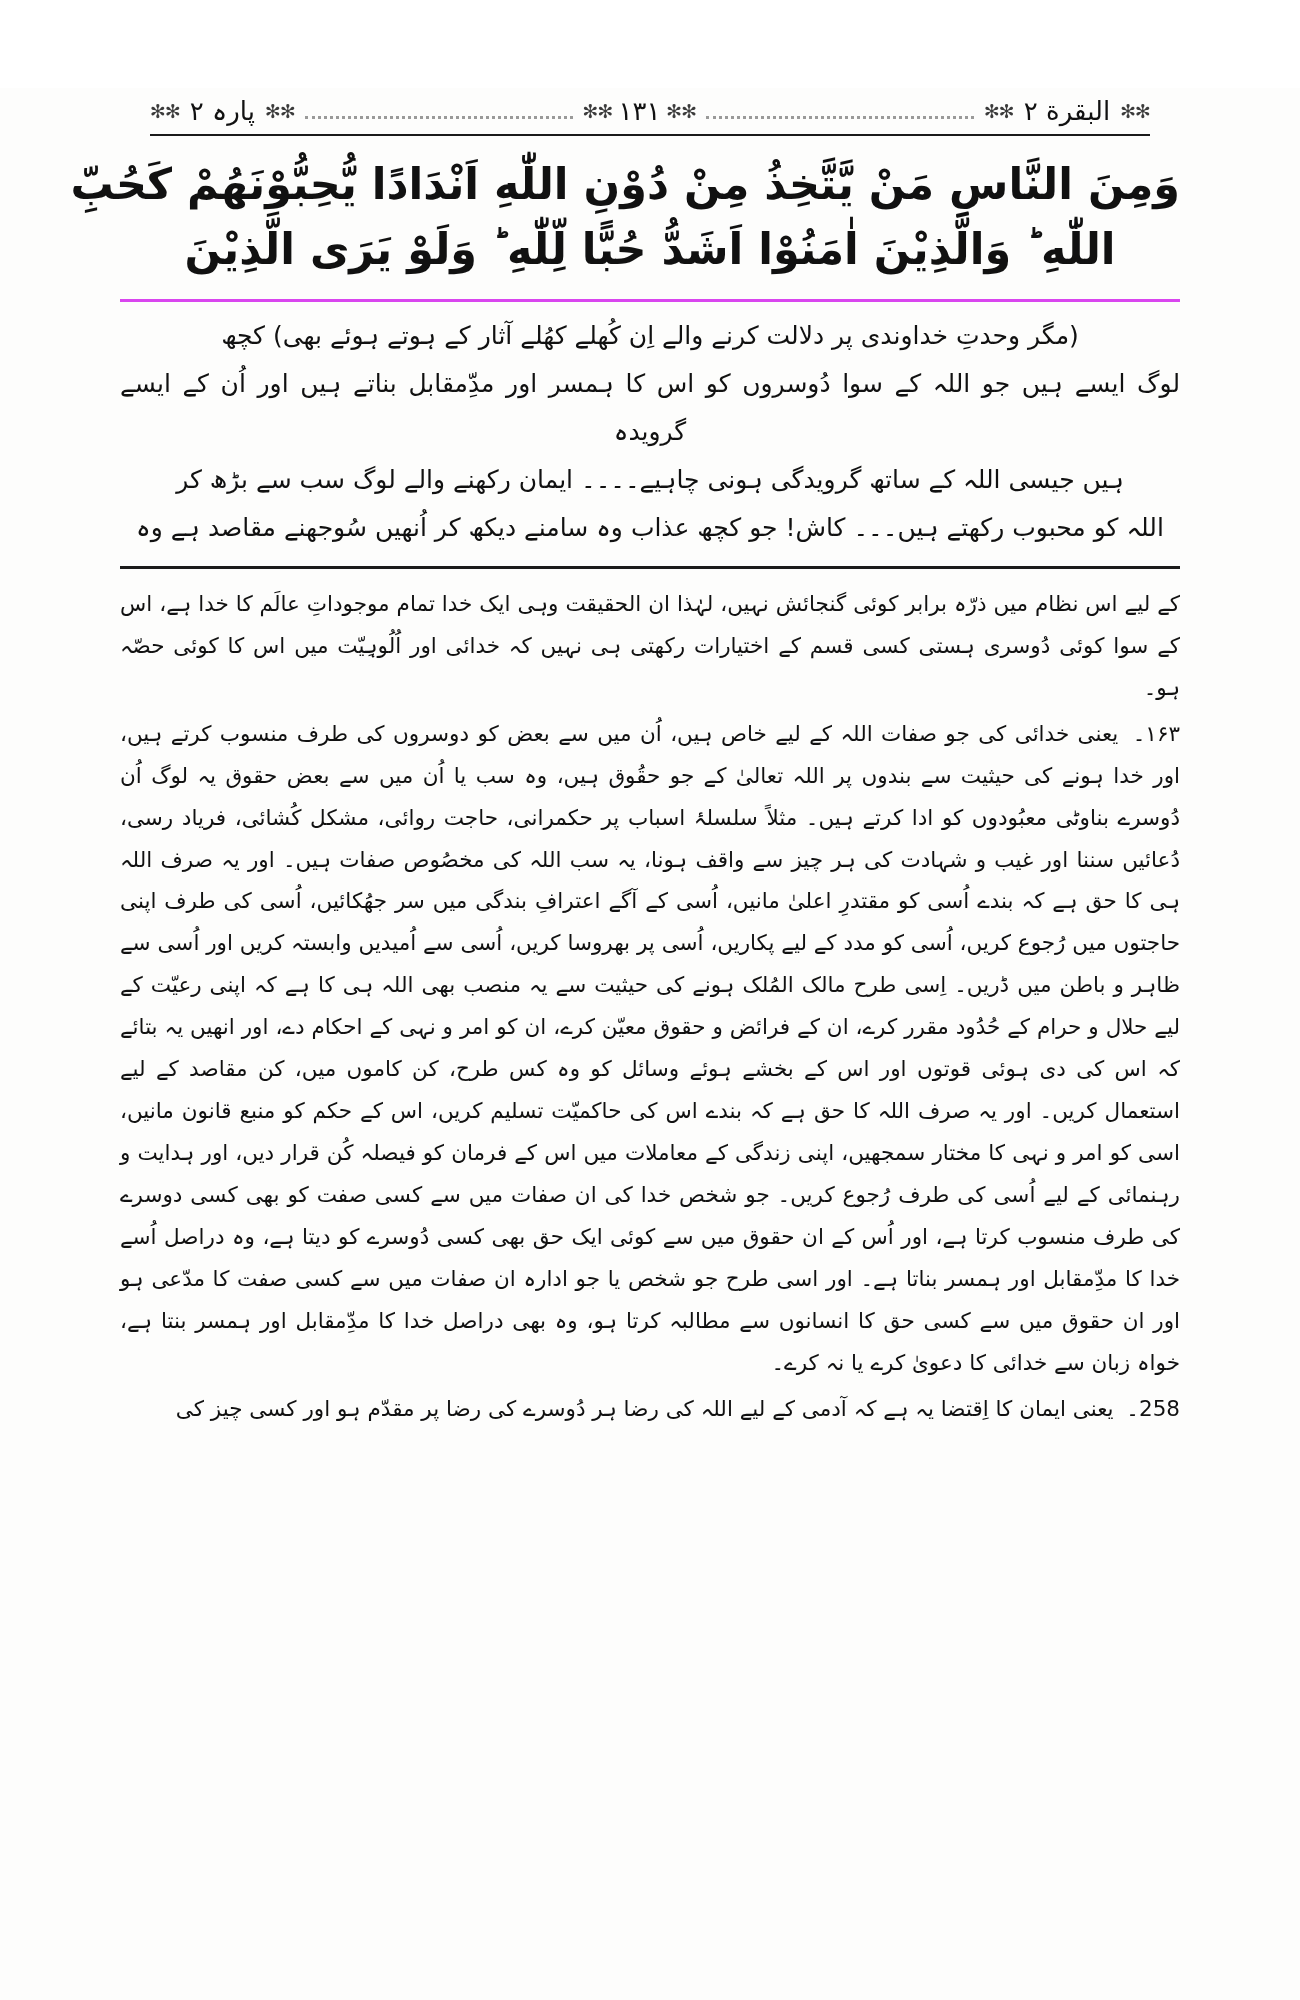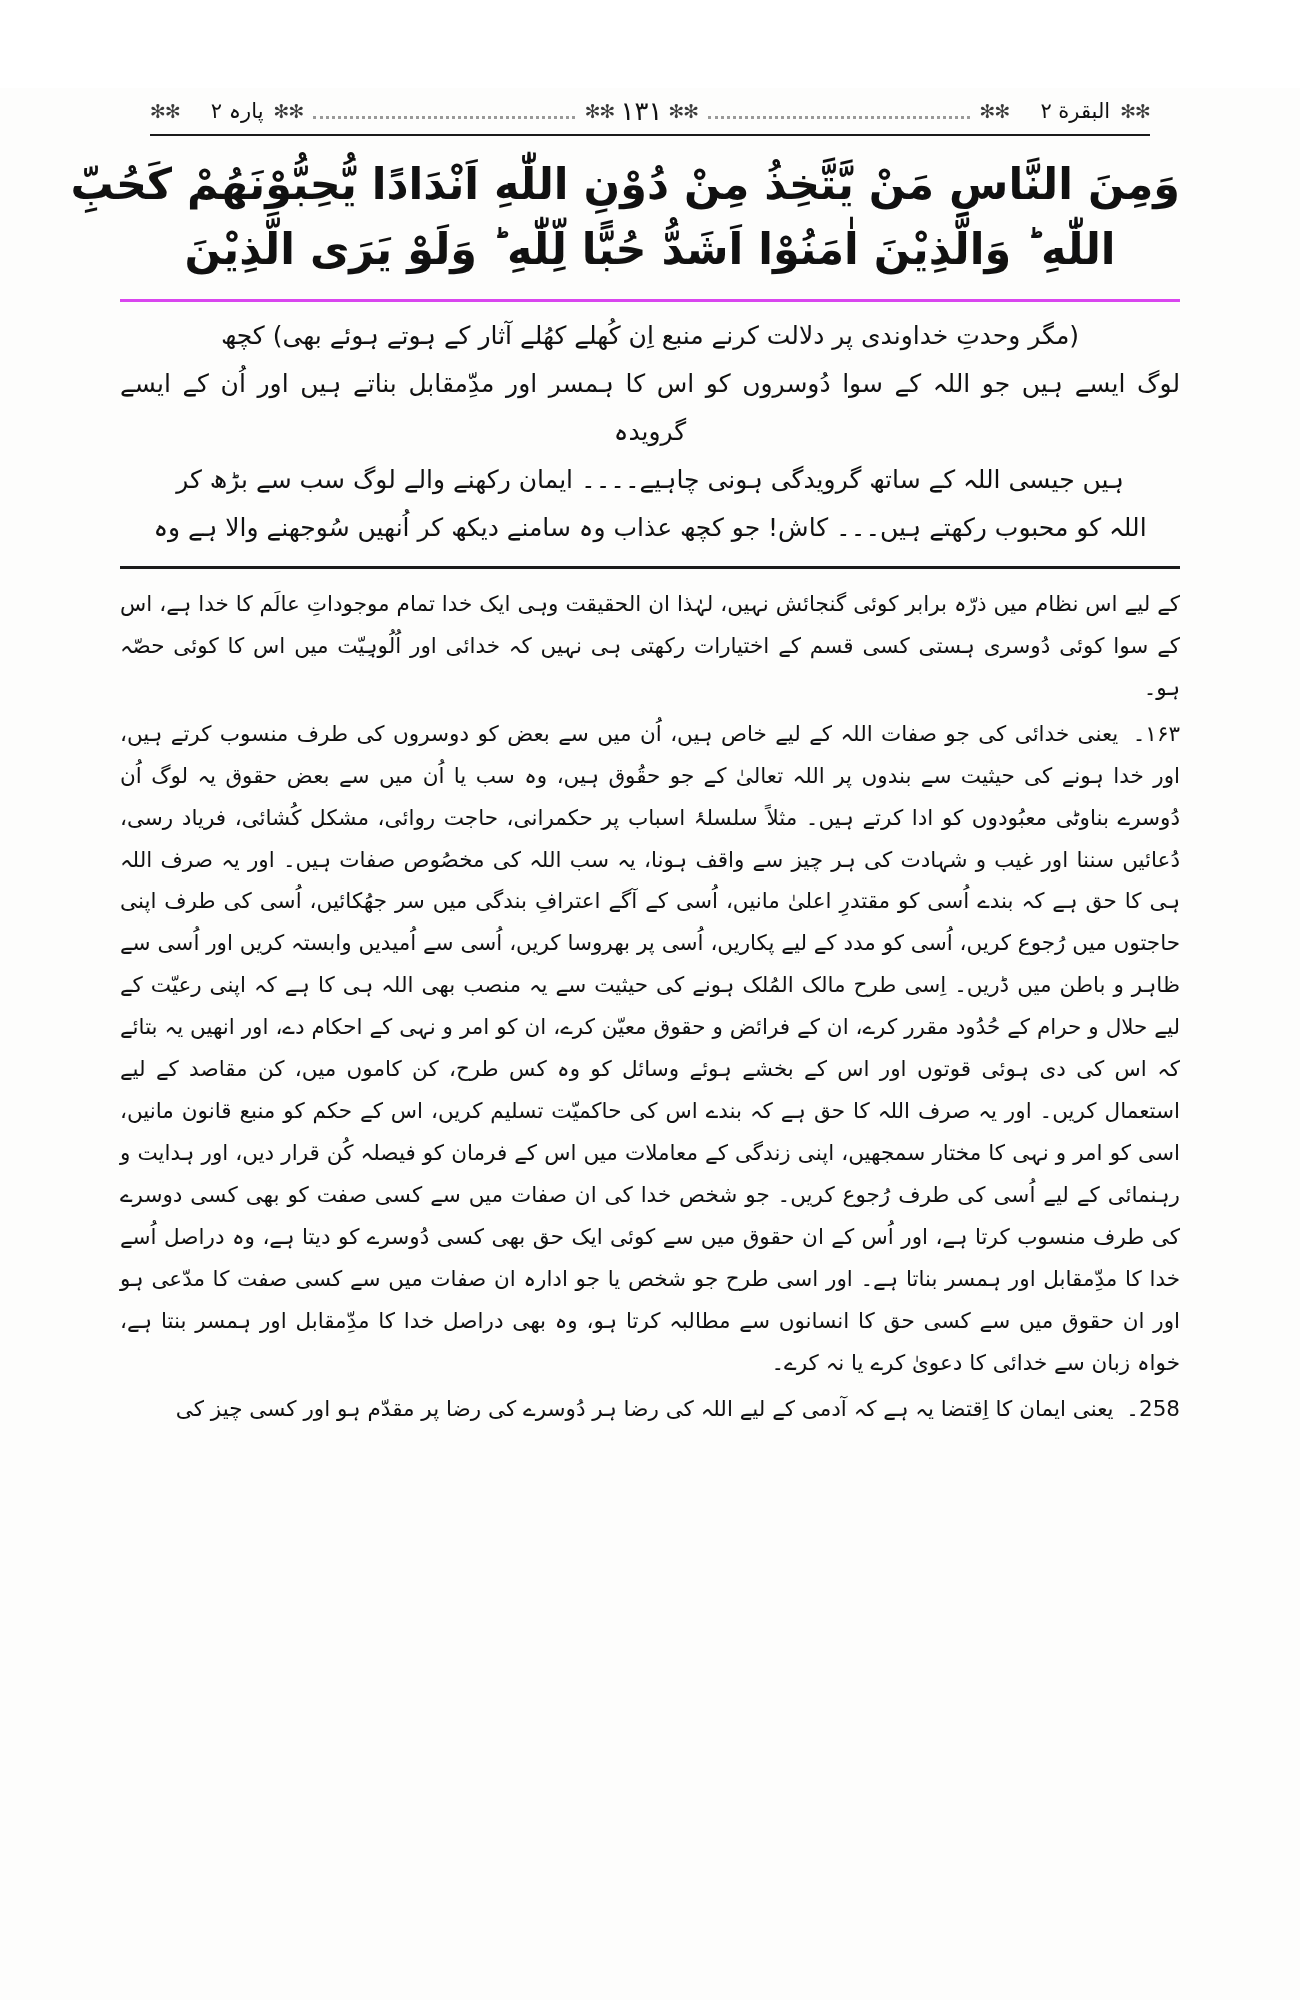--- a/index.html
+++ b/index.html
@@ -40,23 +40,22 @@
     line-height: 1;
     white-space: nowrap;
   }
   .orn {
     font-size: 19px;
     letter-spacing: -1px;
     color: #1a1a1a;
     opacity: .85;
   }
   .hdr-text {
-    font-size: 21px;
+    font-size: 26px;
     padding: 0 4px;
-    margin-left: 21px;
   }
   .hdr-center {
     font-size: 26px;
     letter-spacing: 1px;
   }
   .hdr-rule {
     position: absolute;
     left: 0; right: 0;
     bottom: -2px;
     border-bottom: 2px solid #1b1b1b;
@@ -151,26 +150,26 @@
 
     <div class="hdr-rule"></div>
   </div>
 
   <div class="ayah">
     <div class="ayah-line">وَمِنَ النَّاسِ مَنْ يَّتَّخِذُ مِنْ دُوْنِ اللّٰهِ اَنْدَادًا يُّحِبُّوْنَهُمْ كَحُبِّ</div>
     <div class="ayah-line second">اللّٰهِ ؕ وَالَّذِيْنَ اٰمَنُوْا اَشَدُّ حُبًّا لِّلّٰهِ ؕ وَلَوْ يَرَى الَّذِيْنَ</div>
   </div>
 
   <div class="translation">
-    <div class="tr-line">(مگر وحدتِ خداوندی پر دلالت کرنے منبع اِن کُھلے کھُلے آثار کے ہوتے ہوئے بھی) کچھ</div>
+    <div class="tr-line">(مگر وحدتِ خداوندی پر دلالت کرنے والے اِن کُھلے کھُلے آثار کے ہوتے ہوئے بھی) کچھ</div>
     <div class="tr-line">
       <span>لوگ ایسے ہیں جو اللہ کے سوا دُوسروں کو اس کا ہمسر اور مدِّمقابل بناتے ہیں اور اُن کے ایسے گرویدہ</span>
     </div>
     <div class="tr-line">ہیں جیسی اللہ کے ساتھ گرویدگی ہونی چاہیے۔۔۔۔  ایمان رکھنے والے لوگ سب سے بڑھ کر</div>
-    <div class="tr-line">اللہ کو محبوب رکھتے ہیں۔۔۔ کاش! جو کچھ عذاب وہ سامنے دیکھ کر اُنھیں سُوجھنے والا ہے وہ</div>
+    <div class="tr-line">اللہ کو محبوب رکھتے ہیں۔۔۔ کاش! جو کچھ عذاب وہ سامنے دیکھ کر اُنھیں سُوجھنے مقاصد ہے وہ</div>
   </div>
 
   <div class="notes">
     <div class="note first">
       <span>کے لیے اس نظام میں ذرّہ برابر کوئی گنجائش نہیں، لہٰذا ان الحقیقت وہی ایک خدا تمام موجوداتِ عالَم کا خدا ہے، اس کے سوا کوئی دُوسری ہستی کسی قسم کے اختیارات رکھتی ہی نہیں کہ خدائی اور اُلُوہِیّت میں اس کا کوئی حصّہ ہو۔</span>
     </div>
     <div class="note">
       <span class="num">۱۶۳۔</span>
       <span>یعنی خدائی کی جو صفات اللہ کے لیے خاص ہیں، اُن میں سے بعض کو دوسروں کی طرف منسوب کرتے ہیں، اور خدا ہونے کی حیثیت سے بندوں پر اللہ تعالیٰ کے جو حقُوق ہیں، وہ سب یا اُن میں سے بعض حقوق یہ لوگ اُن دُوسرے بناوٹی معبُودوں کو ادا کرتے ہیں۔ مثلاً سلسلۂ اسباب پر حکمرانی، حاجت روائی، مشکل کُشائی، فریاد رسی، دُعائیں سننا اور غیب و شہادت کی ہر چیز سے واقف ہونا، یہ سب اللہ کی مخصُوص صفات ہیں۔ اور یہ صرف اللہ ہی کا حق ہے کہ بندے اُسی کو مقتدرِ اعلیٰ مانیں، اُسی کے آگے اعترافِ بندگی میں سر جھُکائیں، اُسی کی طرف اپنی حاجتوں میں رُجوع کریں، اُسی کو مدد کے لیے پکاریں، اُسی پر بھروسا کریں، اُسی سے اُمیدیں وابستہ کریں اور اُسی سے ظاہر و باطن میں ڈریں۔ اِسی طرح مالک المُلک ہونے کی حیثیت سے یہ منصب بھی اللہ ہی کا ہے کہ اپنی رعیّت کے لیے حلال و حرام کے حُدُود مقرر کرے، ان کے فرائض و حقوق معیّن کرے، ان کو امر و نہی کے احکام دے، اور انھیں یہ بتائے کہ اس کی دی ہوئی قوتوں اور اس کے بخشے ہوئے وسائل کو وہ کس طرح، کن کاموں میں، کن مقاصد کے لیے استعمال کریں۔ اور یہ صرف اللہ کا حق ہے کہ بندے اس کی حاکمیّت تسلیم کریں، اس کے حکم کو منبع قانون مانیں، اسی کو امر و نہی کا مختار سمجھیں، اپنی زندگی کے معاملات میں اس کے فرمان کو فیصلہ کُن قرار دیں، اور ہدایت و رہنمائی کے لیے اُسی کی طرف رُجوع کریں۔ جو شخص خدا کی ان صفات میں سے کسی صفت کو بھی کسی دوسرے کی طرف منسوب کرتا ہے، اور اُس کے ان حقوق میں سے کوئی ایک حق بھی کسی دُوسرے کو دیتا ہے، وہ دراصل اُسے خدا کا مدِّمقابل اور ہمسر بناتا ہے۔ اور اسی طرح جو شخص یا جو ادارہ ان صفات میں سے کسی صفت کا مدّعی ہو اور ان حقوق میں سے کسی حق کا انسانوں سے مطالبہ کرتا ہو، وہ بھی دراصل خدا کا مدِّمقابل اور ہمسر بنتا ہے، خواہ زبان سے خدائی کا دعویٰ کرے یا نہ کرے۔</span>
     </div>

